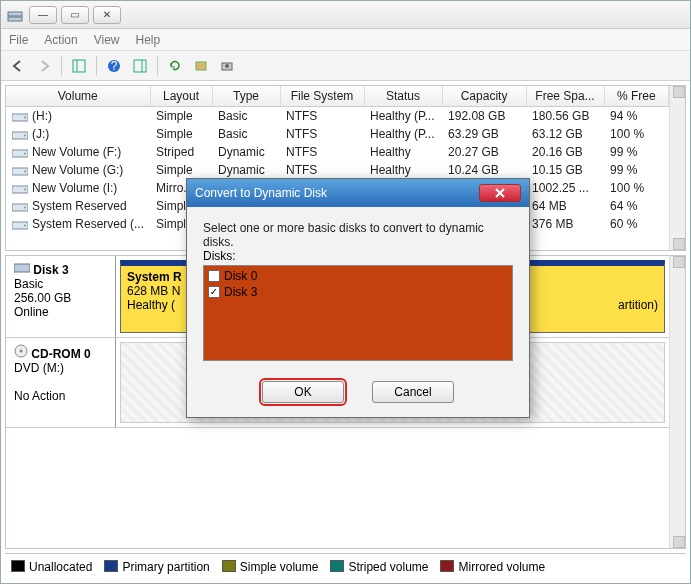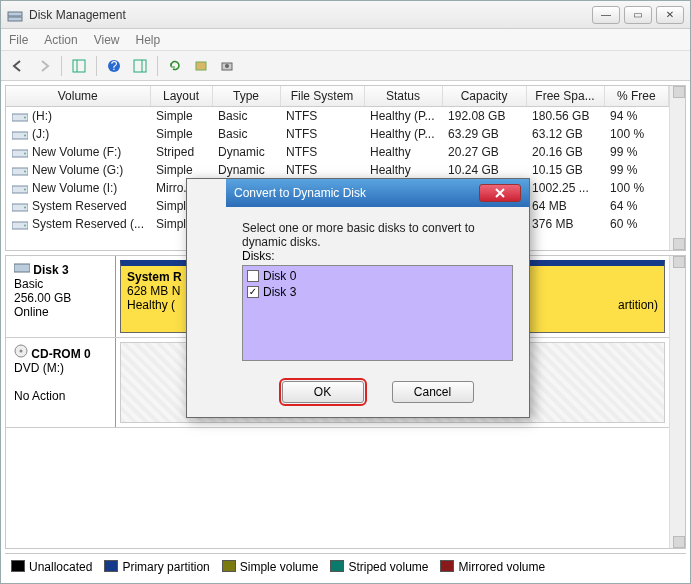--- a/index.html
+++ b/index.html
@@ -43,47 +43,46 @@
 .part { border: 1px solid #666; padding: 4px 6px; background: #fde047; position: relative; border-top: 6px solid #163a8a; }
 .part .pname { font-weight: 700; }
 .empty-media { flex: 1; background: repeating-linear-gradient(45deg,#eee,#eee 4px,#f6f6f6 4px,#f6f6f6 8px); border: 1px solid #ccc; }
 
 .legend { height: 26px; border-top: 1px solid #c8c8c8; margin: 0 4px 4px 4px; display: flex; align-items: center; gap: 12px; padding: 0 6px; background: #fff; }
 .lg { display: flex; gap: 4px; }
 .sw { width: 14px; height: 12px; border: 1px solid #555; }
 
 
 .overlay { position: absolute; inset: 0; pointer-events: none; }
-.dialog { position: absolute; left: 186px; top: 178px; width: 344px; background: #f2f2f2; border: 1px solid #6a6a6a; box-shadow: 3px 3px 12px rgba(0,0,0,0.35); pointer-events: auto; padding-left: 39px; }
+.dialog { position: absolute; left: 186px; top: 178px; width: 344px; background: #f2f2f2; border: 1px solid #6a6a6a; box-shadow: 3px 3px 12px rgba(0,0,0,0.35); pointer-events: auto; }
 .dlg-title { height: 28px; background: linear-gradient(#5aa4e0,#2b6db8); color: #fff; display: flex; align-items: center; padding: 0 8px; }
 .dlg-title span.t { flex: 1; }
 .dlg-close { width: 42px; height: 18px; background: linear-gradient(#e67,#c23); border: 1px solid #933; border-radius: 3px; display: flex; align-items: center; justify-content: center; color: #fff; font-weight: 700; }
 .dlg-body { padding: 14px 16px 10px 16px; }
 .dlg-body .instr { color: #222; }
 .dlg-body .lbl { margin-bottom: 2px; }
-.listbox { height: 96px; background: #c4b5fd; border: 1px solid #8a8a8a; padding: 2px 4px; overflow: auto; }
+.listbox { height: 96px; background: #c2410c; border: 1px solid #8a8a8a; padding: 2px 4px; overflow: auto; }
 .li { display: flex; align-items: center; gap: 4px; height: 16px; }
 .cb { width: 12px; height: 12px; border: 1px solid #666; background: #fff; display: inline-flex; align-items: center; justify-content: center; font-size: 10px; line-height: 1; }
 .dlg-buttons { display: flex; justify-content: center; gap: 28px; padding: 10px 0 14px 0; }
 .btn { width: 82px; height: 22px; border: 1px solid #8a8a8a; background: linear-gradient(#fdfdfd,#e4e4e4); border-radius: 3px; display: flex; align-items: center; justify-content: center; }
 .btn.ok { outline: 2px solid #dd2222; outline-offset: 1px; }
 
 </style>
 </head>
 <body>
 
 <div class="window">
   <div class="titlebar">
     <span class="app-icon">
       <svg width="16" height="16">
           <rect x="1" y="5" width="14" height="4" fill="#bcd" stroke="#678"></rect>
           <rect x="1" y="10" width="14" height="4" fill="#bcd" stroke="#678"></rect>
         </svg>
     </span>
-    <span class="title">Disk Management</span>
     <div class="winbtns">
       <div class="winbtn">—</div>
       <div class="winbtn">▭</div>
       <div class="winbtn">✕</div>
     </div>
   </div>
 
   <div class="menubar">
     <span>File</span>
     <span>Action</span>

